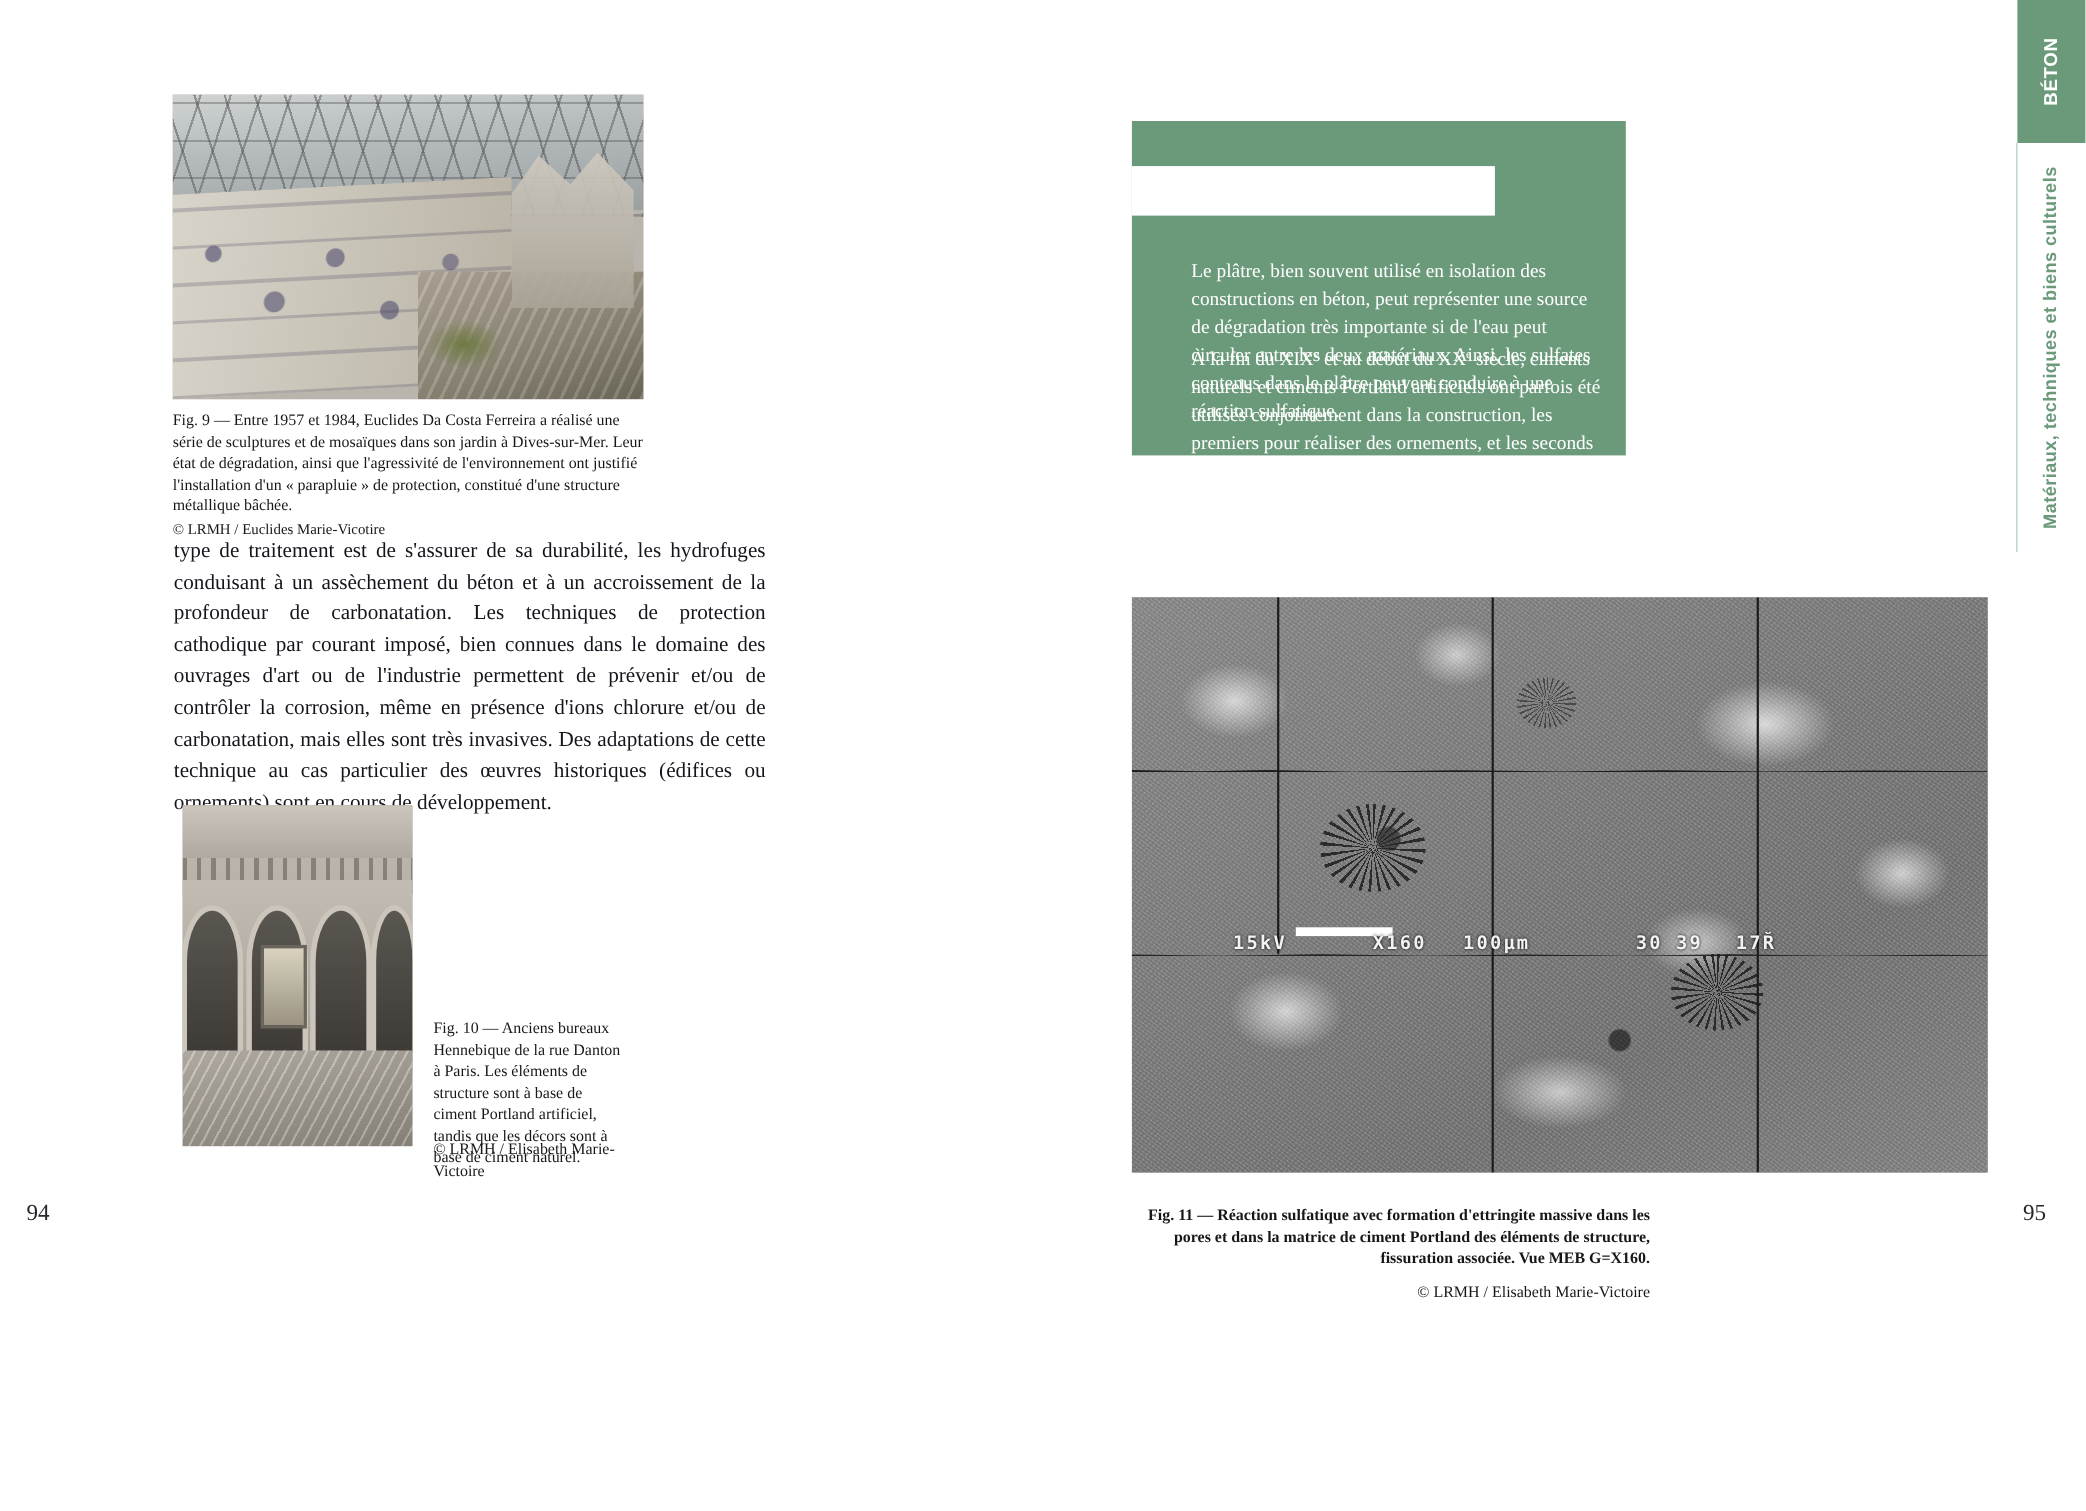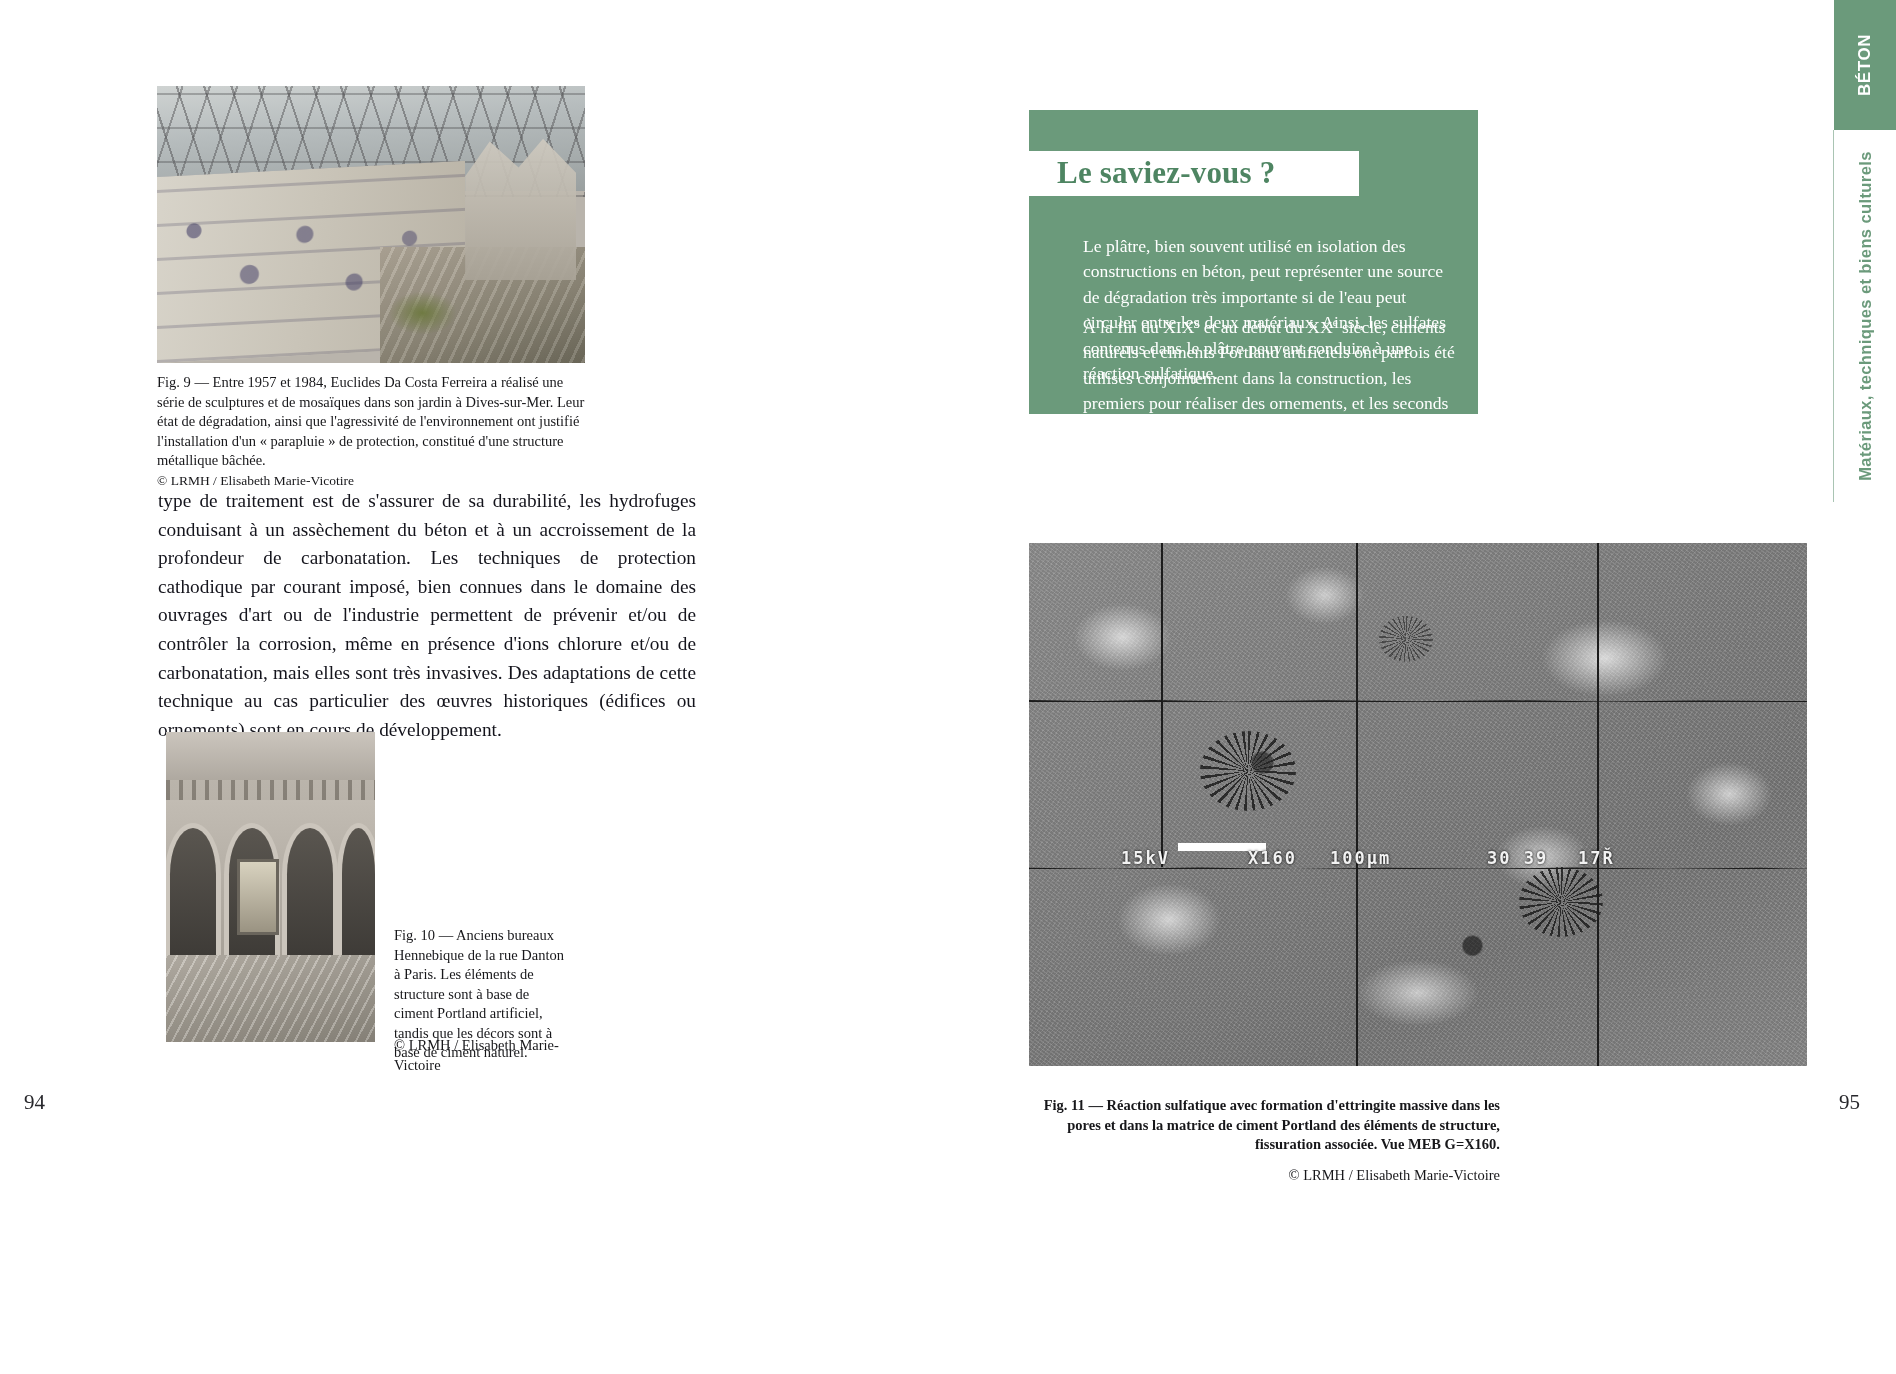--- a/index.html
+++ b/index.html
@@ -260,21 +260,21 @@
       <div class="fig9-sky"></div>
       <div class="fig9-truss"></div>
       <div class="fig9-wall"></div>
       <div class="fig9-ground"></div>
       <div class="fig9-struct"></div>
       <div class="fig9-veg"></div>
     </div>
 
     <div class="caption" id="fig9-caption">
       <div>Fig. 9 — Entre 1957 et 1984, Euclides Da Costa Ferreira a réalisé une série de sculptures et de mosaïques dans son jardin à Dives-sur-Mer. Leur état de dégradation, ainsi que l'agressivité de l'environnement ont justifié l'installation d'un « parapluie » de protection, constitué d'une structure métallique bâchée.</div>
-      <div class="credit">© LRMH / Elisabeth Marie-Vicotire</div>
+      <div class="credit">© LRMH / Euclides Marie-Vicotire</div>
     </div>
 
     <div class="body-col" id="para-1">type de traitement est de s'assurer de sa durabilité, les hydrofuges conduisant à un assèchement du béton et à un accroissement de la profondeur de carbonatation. Les techniques de protection cathodique par courant imposé, bien connues dans le domaine des ouvrages d'art ou de l'industrie permettent de prévenir et/ou de contrôler la corrosion, même en présence d'ions chlorure et/ou de carbonatation, mais elles sont très invasives. Des adaptations de cette technique au cas particulier des œuvres historiques (édifices ou ornements) sont en cours de développement.</div>
 
     <div class="fig10-photo">
       <div class="fig10-ceil"></div>
       <div class="fig10-arches">
         <div class="fig10-arch a1"></div>
         <div class="fig10-arch a2"></div>
         <div class="fig10-arch a3"></div>
@@ -287,21 +287,20 @@
     <div class="caption" id="fig10-caption">Fig. 10 — Anciens bureaux Hennebique de la rue Danton à Paris. Les éléments de structure sont à base de ciment Portland artificiel, tandis que les décors sont à base de ciment naturel.</div>
     <div class="caption credit" id="fig10-credit">© LRMH / Elisabeth Marie-Victoire</div>
 
     <div class="folio" id="folio-left">94</div>
   </div>
 
   <div class="right-page"></div>
 
   <div class="green-box"></div>
   <div class="green-title-band"></div>
-  <div class="green-title">Le saviez-vous ?</div>
 
   <div class="green-text" id="green-p1">Le plâtre, bien souvent utilisé en isolation des constructions en béton, peut représenter une source de dégradation très importante si de l'eau peut circuler entre les deux matériaux. Ainsi, les sulfates contenus dans le plâtre peuvent conduire à une réaction sulfatique.</div>
 
   <div class="green-text" id="green-p2"><span>À la fin du XIX</span><sup>e</sup><span> et au début du XX</span><sup>e</sup><span> siècle, ciments naturels et ciments Portland artificiels ont parfois été utilisés conjointement dans la construction, les premiers pour réaliser des ornements, et les seconds pour les éléments de structure (Fig. 10). Or les ciments naturels étaient souvent riches en sulfates, et ont parfois été à l'origine de pathologies sévères du béton à base de ciment Portland artificiel (Fig. 11).</span></div>
 
   <div class="sem-photo">
     <div class="sem-base"></div>
     <div class="ettringite e1"></div>
     <div class="ettringite e2"></div>
     <div class="ettringite e3"></div>

